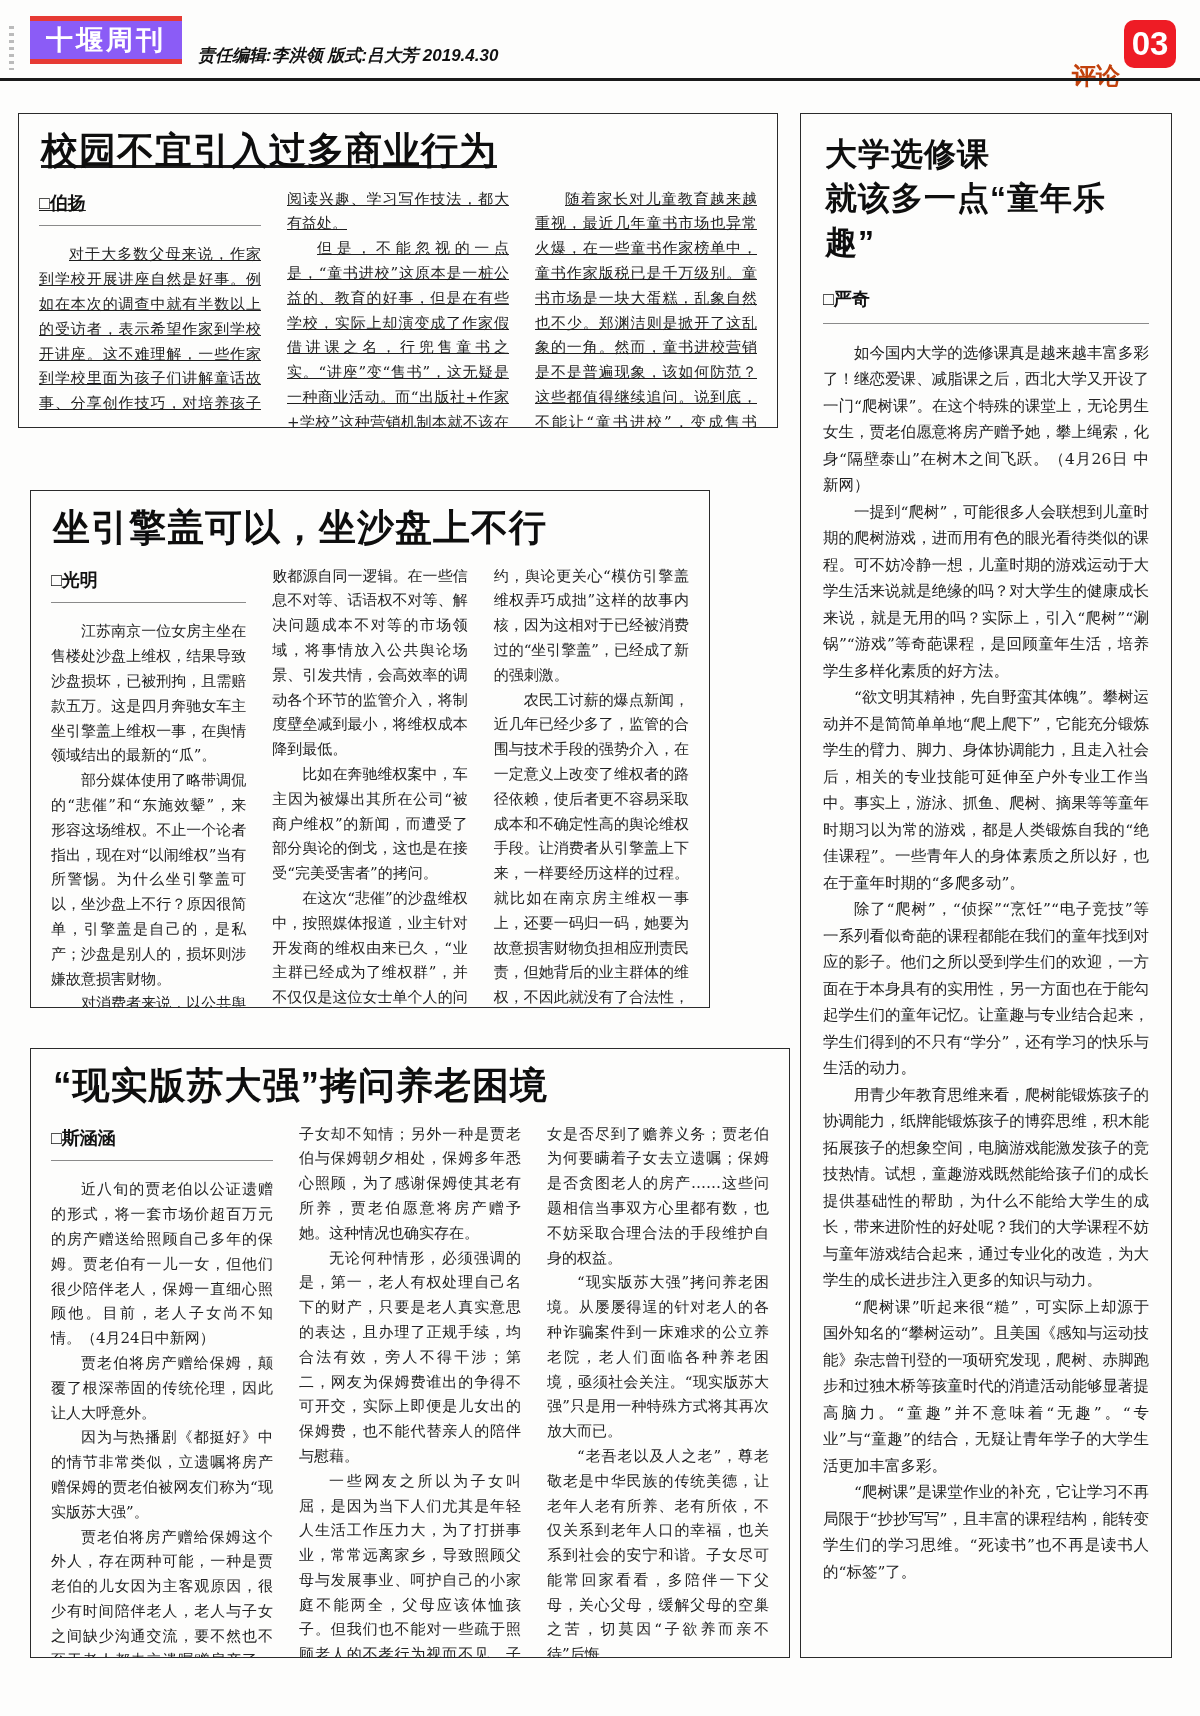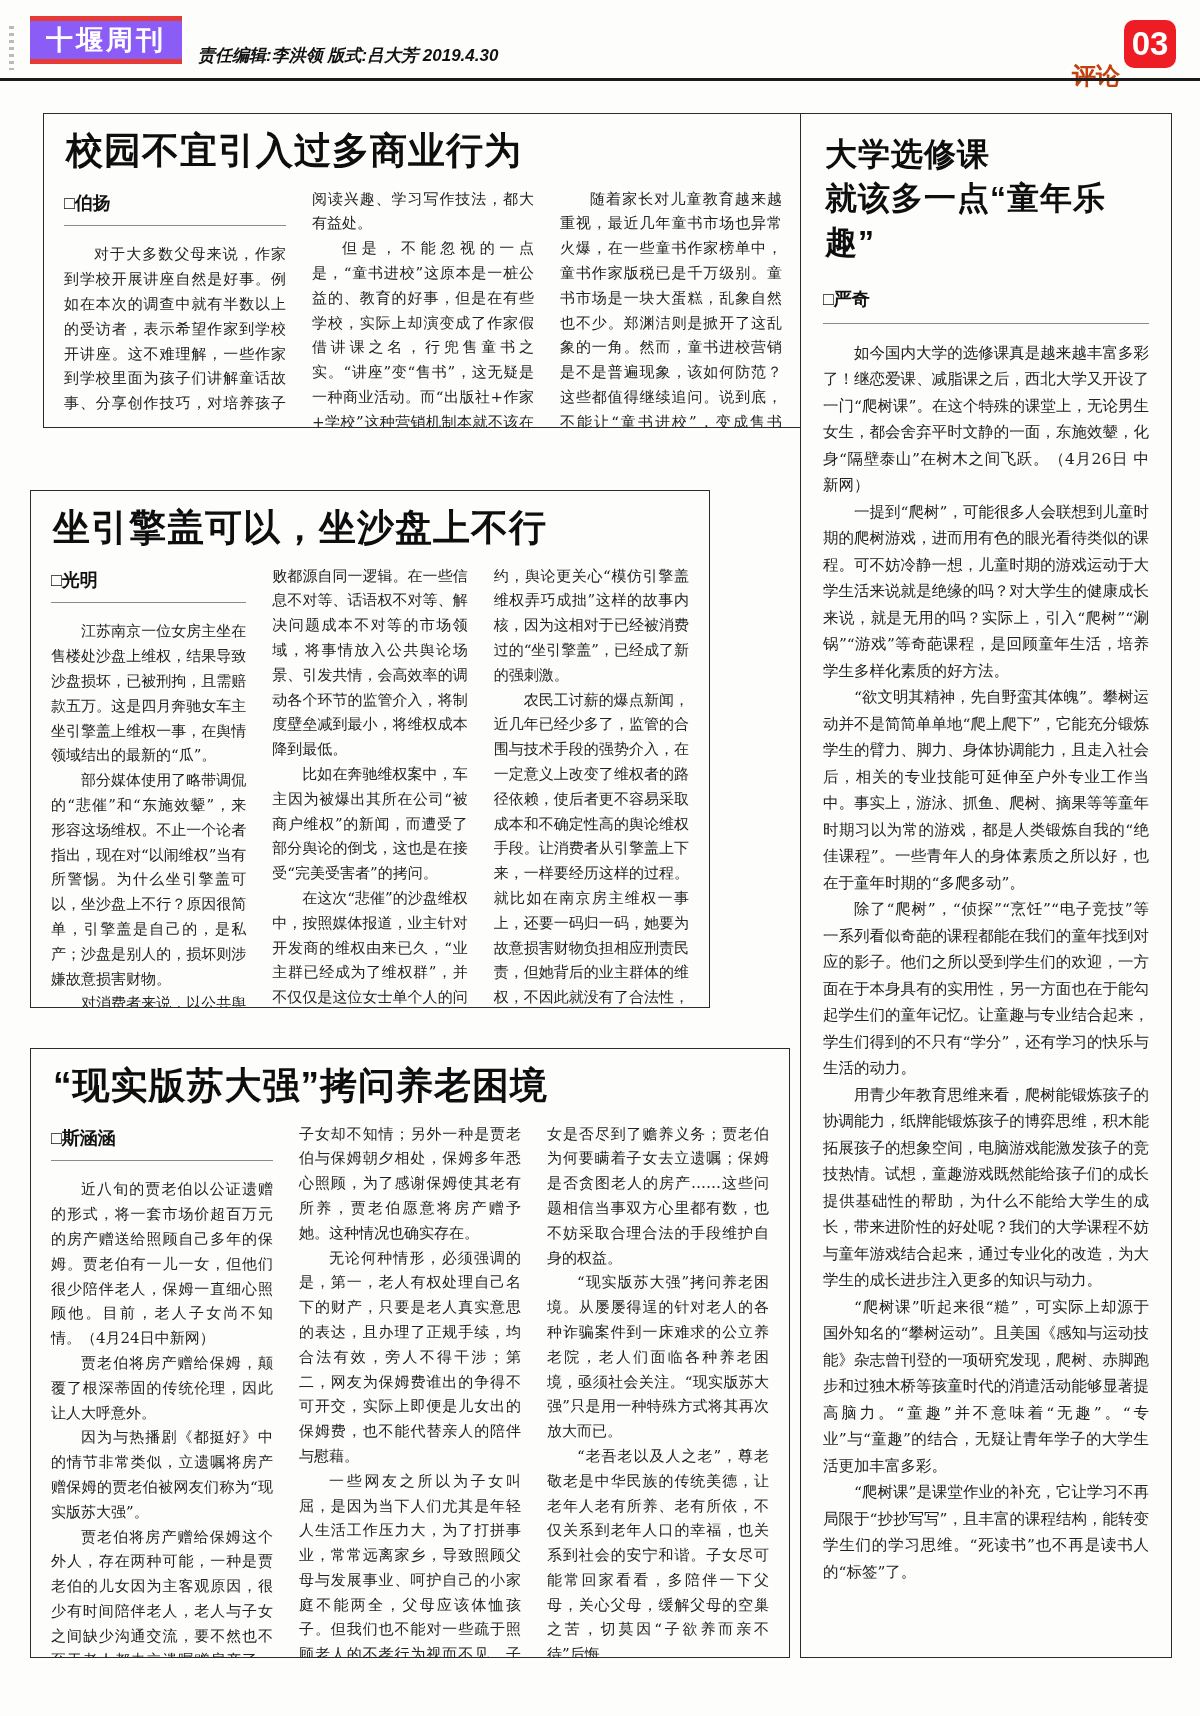--- a/index.html
+++ b/index.html
@@ -18,21 +18,21 @@
   .section-label{position:absolute;right:80px;top:32px;font-family:"Liberation Sans",sans-serif;
     font-weight:bold;font-size:24px;color:#c2410c;margin-top:20px;}
   .page-badge{position:absolute;right:24px;top:12px;width:52px;height:48px;background:#ee1c25;border-radius:10px;
     display:flex;align-items:center;justify-content:center;color:#fff;
     font-family:"Liberation Sans",sans-serif;font-weight:bold;font-size:33px;}
   .header-rule{position:absolute;left:0;top:78px;width:1200px;height:0;border-top:3px solid #1b1b1b;}
 
   
   .article{position:absolute;border:1px solid #2b2b2b;background:#fdfdfc;box-sizing:border-box;
     padding:12px 20px 10px 20px;overflow:hidden;}
-  .a1{left:43px;top:113px;width:760px;height:315px;}
+  .a1{left:18px;top:113px;width:760px;height:315px;text-decoration:underline;}
   .a2{left:30px;top:490px;width:680px;height:518px;}
   .a3{left:30px;top:1048px;width:760px;height:610px;}
   .a4{left:800px;top:113px;width:372px;height:1545px;padding:16px 22px;}
 
   .article h1{margin:4px 0 14px 2px;font-family:"Liberation Sans",sans-serif;font-weight:900;
     font-size:37px;letter-spacing:1px;color:#0e0e0e;line-height:1.15;}
   .a4 h1{font-size:32px;line-height:44px;margin:2px 0 18px 2px;}
 
   .author{font-family:"Liberation Sans",sans-serif;font-weight:bold;font-size:18px;color:#111;
     padding:4px 0 10px 0;border-bottom:1px solid #8a8a8a;margin-bottom:16px;break-inside:avoid;}
@@ -96,21 +96,21 @@
     </div>
   </section>
 
   <aside class="article a4">
     <h1>
       <span>大学选修课</span><br>
       <span>就该多一点“童年乐趣”</span>
     </h1>
     <div class="body-text">
       <div class="author">□严奇</div>
-      <p>如今国内大学的选修课真是越来越丰富多彩了！继恋爱课、减脂课之后，西北大学又开设了一门“爬树课”。在这个特殊的课堂上，无论男生女生，都会舍弃平时文静的一面，东施效颦，化身“隔壁泰山”在树木之间飞跃。（4月26日 中新网）</p>
+      <p>如今国内大学的选修课真是越来越丰富多彩了！继恋爱课、减脂课之后，西北大学又开设了一门“爬树课”。在这个特殊的课堂上，无论男生女生，贾老伯愿意将房产赠予她，攀上绳索，化身“隔壁泰山”在树木之间飞跃。（4月26日 中新网）</p>
       <p>一提到“爬树”，可能很多人会联想到儿童时期的爬树游戏，进而用有色的眼光看待类似的课程。可不妨冷静一想，儿童时期的游戏运动于大学生活来说就是绝缘的吗？对大学生的健康成长来说，就是无用的吗？实际上，引入“爬树”“涮锅”“游戏”等奇葩课程，是回顾童年生活，培养学生多样化素质的好方法。</p>
       <p>“欲文明其精神，先自野蛮其体魄”。攀树运动并不是简简单单地“爬上爬下”，它能充分锻炼学生的臂力、脚力、身体协调能力，且走入社会后，相关的专业技能可延伸至户外专业工作当中。事实上，游泳、抓鱼、爬树、摘果等等童年时期习以为常的游戏，都是人类锻炼自我的“绝佳课程”。一些青年人的身体素质之所以好，也在于童年时期的“多爬多动”。</p>
       <p>除了“爬树”，“侦探”“烹饪”“电子竞技”等一系列看似奇葩的课程都能在我们的童年找到对应的影子。他们之所以受到学生们的欢迎，一方面在于本身具有的实用性，另一方面也在于能勾起学生们的童年记忆。让童趣与专业结合起来，学生们得到的不只有“学分”，还有学习的快乐与生活的动力。</p>
       <p>用青少年教育思维来看，爬树能锻炼孩子的协调能力，纸牌能锻炼孩子的博弈思维，积木能拓展孩子的想象空间，电脑游戏能激发孩子的竞技热情。试想，童趣游戏既然能给孩子们的成长提供基础性的帮助，为什么不能给大学生的成长，带来进阶性的好处呢？我们的大学课程不妨与童年游戏结合起来，通过专业化的改造，为大学生的成长进步注入更多的知识与动力。</p>
       <p>“爬树课”听起来很“糙”，可实际上却源于国外知名的“攀树运动”。且美国《感知与运动技能》杂志曾刊登的一项研究发现，爬树、赤脚跑步和过独木桥等孩童时代的消遣活动能够显著提高脑力。“童趣”并不意味着“无趣”。“专业”与“童趣”的结合，无疑让青年学子的大学生活更加丰富多彩。</p>
       <p>“爬树课”是课堂作业的补充，它让学习不再局限于“抄抄写写”，且丰富的课程结构，能转变学生们的学习思维。“死读书”也不再是读书人的“标签”了。</p>
     </div>
   </aside>
 
 </div>

